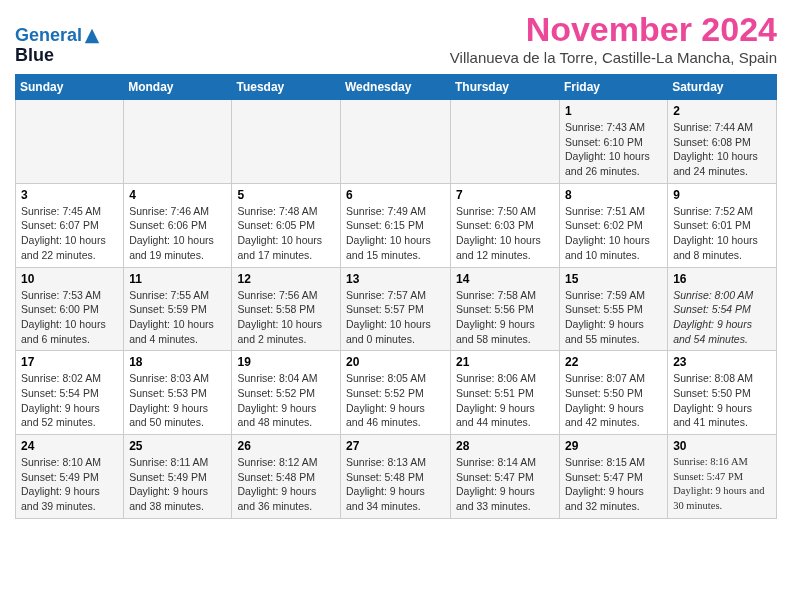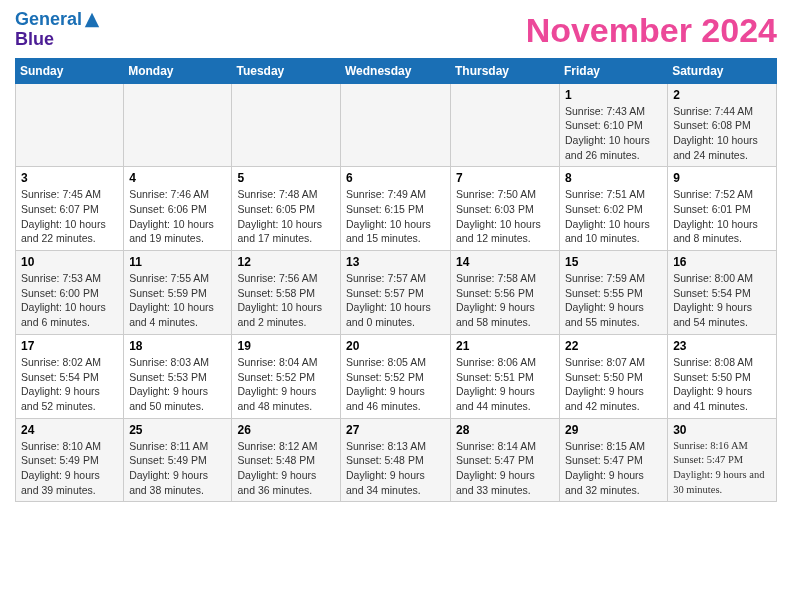--- a/index.html
+++ b/index.html
@@ -98,25 +98,26 @@
 
 <div class="top-row">
   <div class="header-logo">
     <div>
       <div style="display:flex; align-items:center;">
         <span class="logo-text"><span>General</span></span>
         <svg class="logo-icon" viewBox="0 0 20 20">
           <polygon points="10,2 18,18 2,18" fill="#1a6fb5"></polygon>
         </svg>
       </div>
-      <div class="logo-text" style="color:#4c1d95; font-size:18px;">Blue</div>
+      <div class="logo-text" style="color:#0f172a; font-size:18px;">Blue</div>
     </div>
   </div>
   <div class="title-section">
     <div class="month-title">November 2024</div>
+    <div class="location-title">Villanueva de la Torre, Castille-La Mancha, Spain</div>
   </div>
 </div>
 
 <table>
   <thead>
     <tr>
     <th>Sunday</th>
         <th>Monday</th>
         <th>Tuesday</th>
         <th>Wednesday</th>
@@ -221,21 +222,21 @@
 Daylight: 9 hours and 58 minutes.</div>
         </td>
         <td>
           <span class="day-number">15</span>
           <div class="day-info" style="white-space: pre-line;">Sunrise: 7:59 AM
 Sunset: 5:55 PM
 Daylight: 9 hours and 55 minutes.</div>
         </td>
         <td>
           <span class="day-number">16</span>
-          <div class="day-info" style="white-space: pre-line;">Sunrise: 8:00 AM
+          <div class="day-info" style="white-space: pre-line; font-style: italic;">Sunrise: 8:00 AM
 Sunset: 5:54 PM
 Daylight: 9 hours and 54 minutes.</div>
         </td>
       </tr>
       <tr>
         <td>
           <span class="day-number">17</span>
           <div class="day-info" style="white-space: pre-line;">Sunrise: 8:02 AM
 Sunset: 5:54 PM
 Daylight: 9 hours and 52 minutes.</div>

